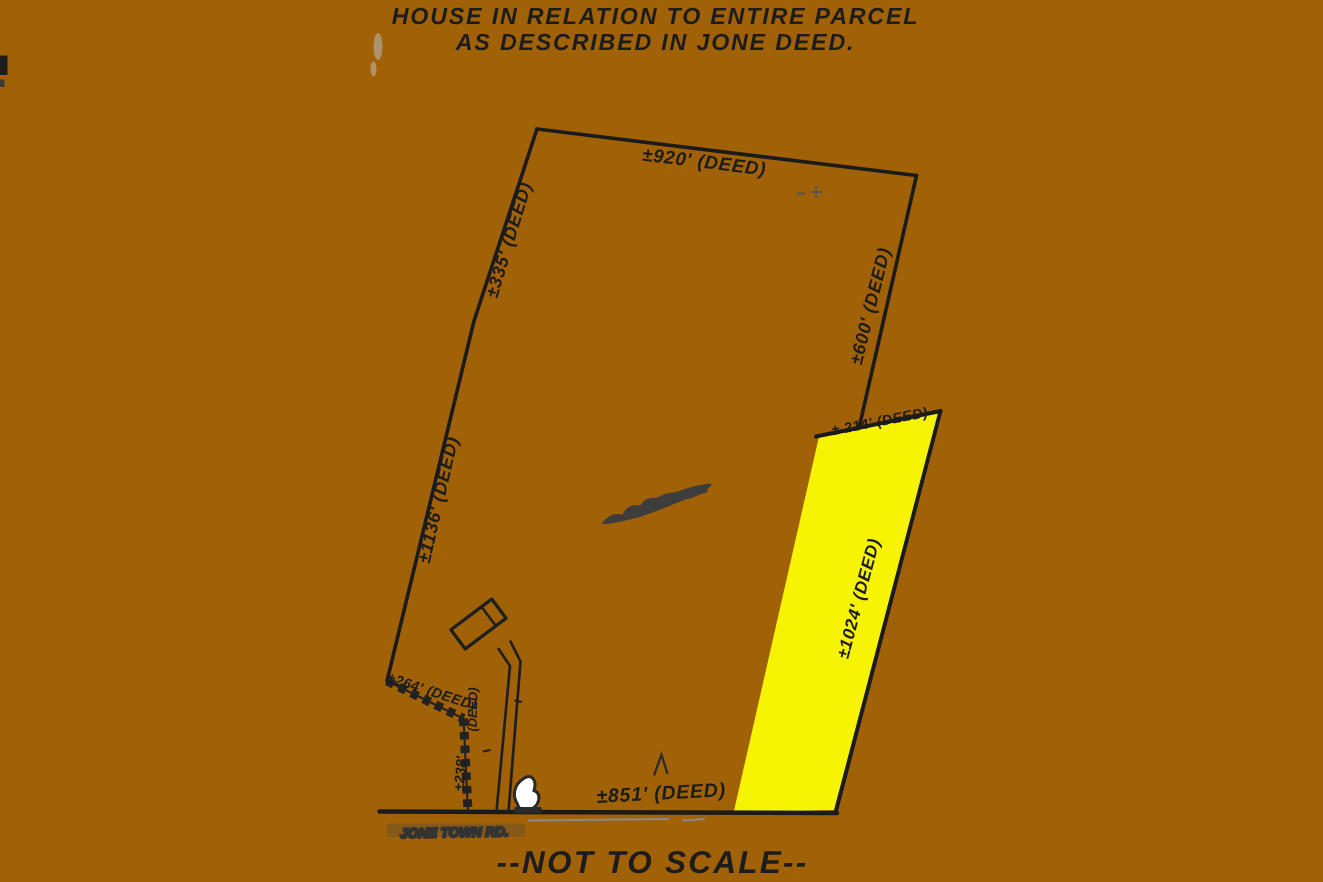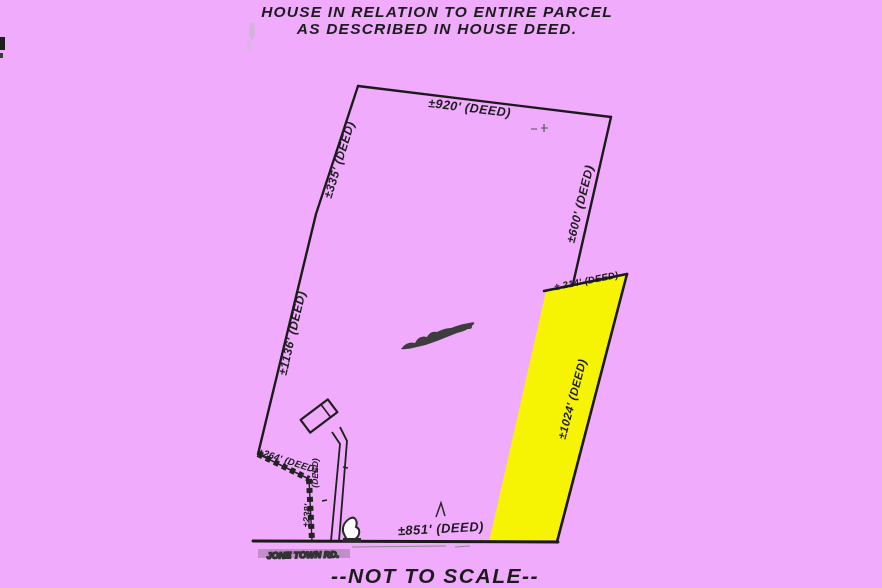--- a/index.html
+++ b/index.html
@@ -1,20 +1,20 @@
 <!DOCTYPE html>
 <html><head>
 <meta charset="utf-8">
 <style>
   html, body { margin: 0; padding: 0; background: #ffffff; }
   .page {
     position: relative;
     width: 882px;
     height: 588px;
-    background: #f0abfc;
+    background: #a16207;
     overflow: hidden;
     font-family: "Liberation Sans", sans-serif;
   }
   .title {
     position: absolute;
     top: 3px; left: 0; right: 8px;
     text-align: center;
     font-weight: bold;
     font-style: italic;
     font-size: 15.5px;
@@ -40,21 +40,21 @@
     fill: #1c1c1c;
   }
 </style>
 </head>
 <body>
 
 <div class="page">
 
   <div class="title">
     <div>HOUSE IN RELATION TO ENTIRE PARCEL</div>
-    <div>AS DESCRIBED IN HOUSE DEED.</div>
+    <div>AS DESCRIBED IN JONE DEED.</div>
   </div>
 
   <svg class="sketch" width="882" height="588" viewBox="0 0 882 588">
 
     <polygon points="546,291 626,275 556,540 489,542" fill="#f7f403"></polygon>
 
     <path fill="#3d3d3d" d="M401,349 q6,-8 14,-6 q4,-8 12,-6 q3,-6 10,-5 q8,-4 14,-4 q10,-4 18,-5 q8,-2 4,2 q-6,6 -16,8 q-10,4 -20,8 q-10,4 -20,6 q-12,3 -16,2 z"></path>
     <ellipse cx="468" cy="327" rx="4" ry="2" fill="#3d3d3d"></ellipse>
 
     <path d="M358,86 L611,117" fill="none" stroke="#1b1b1b" stroke-width="2.4" stroke-linecap="round"></path>

